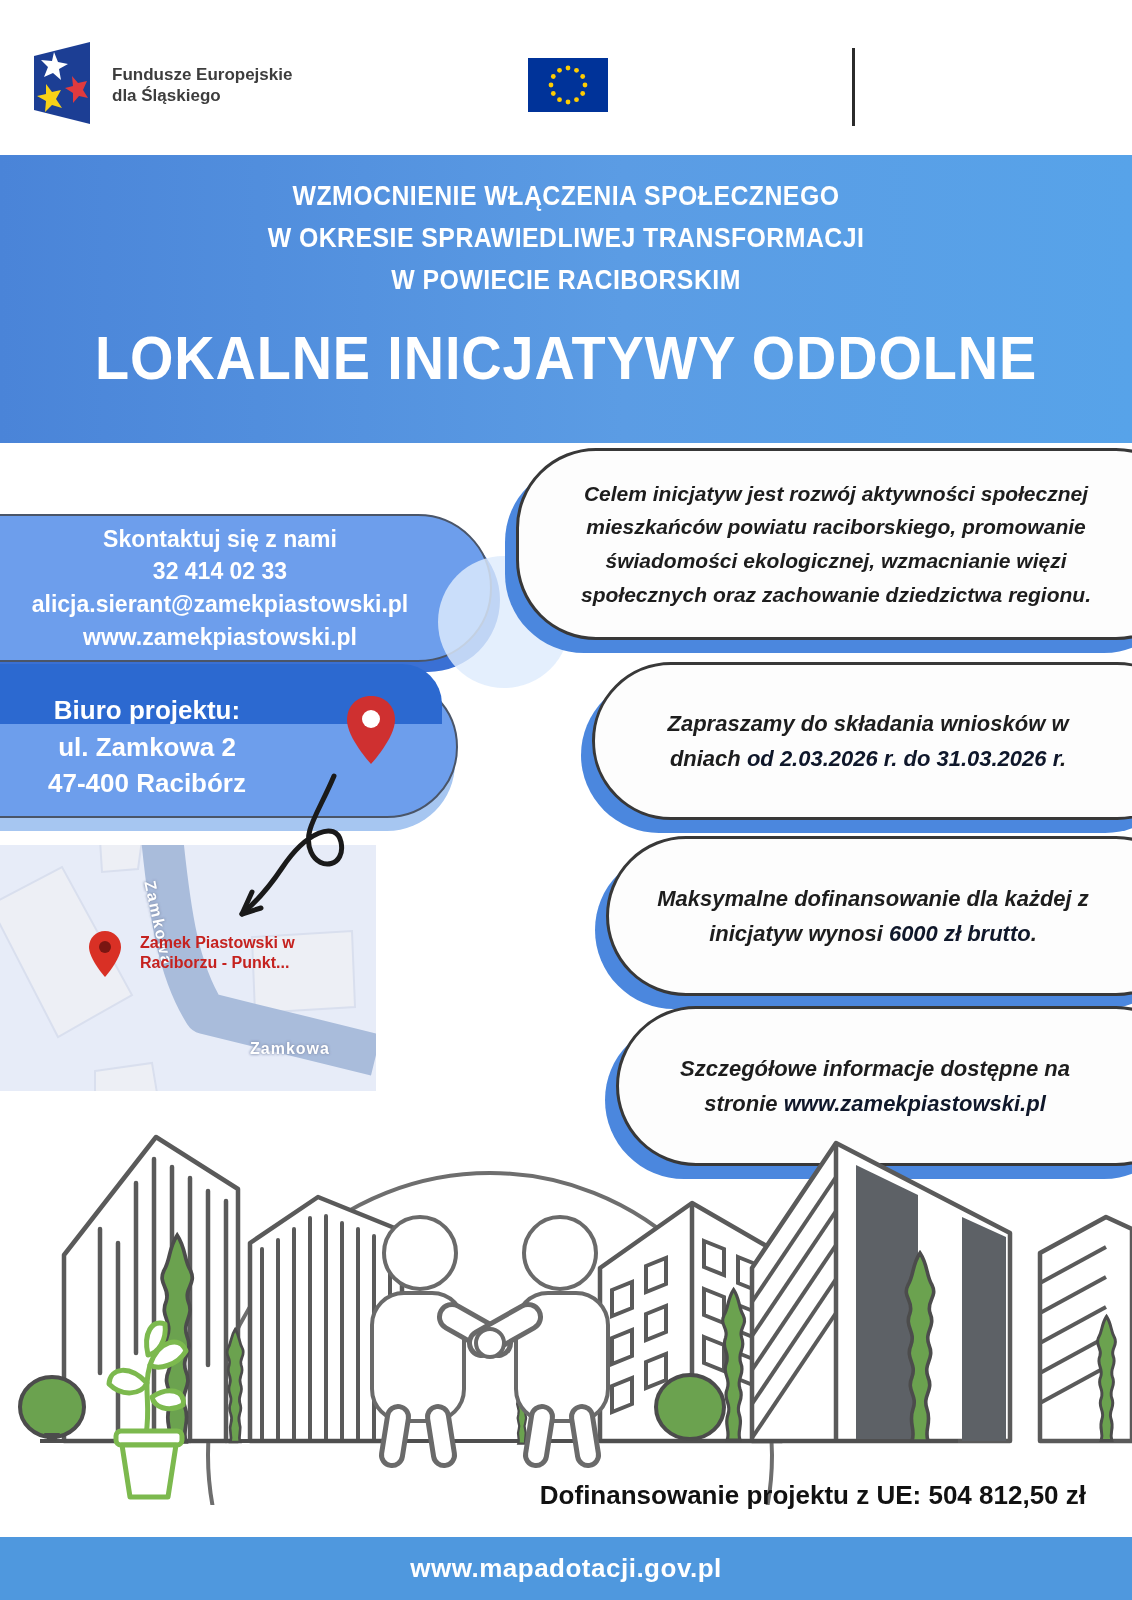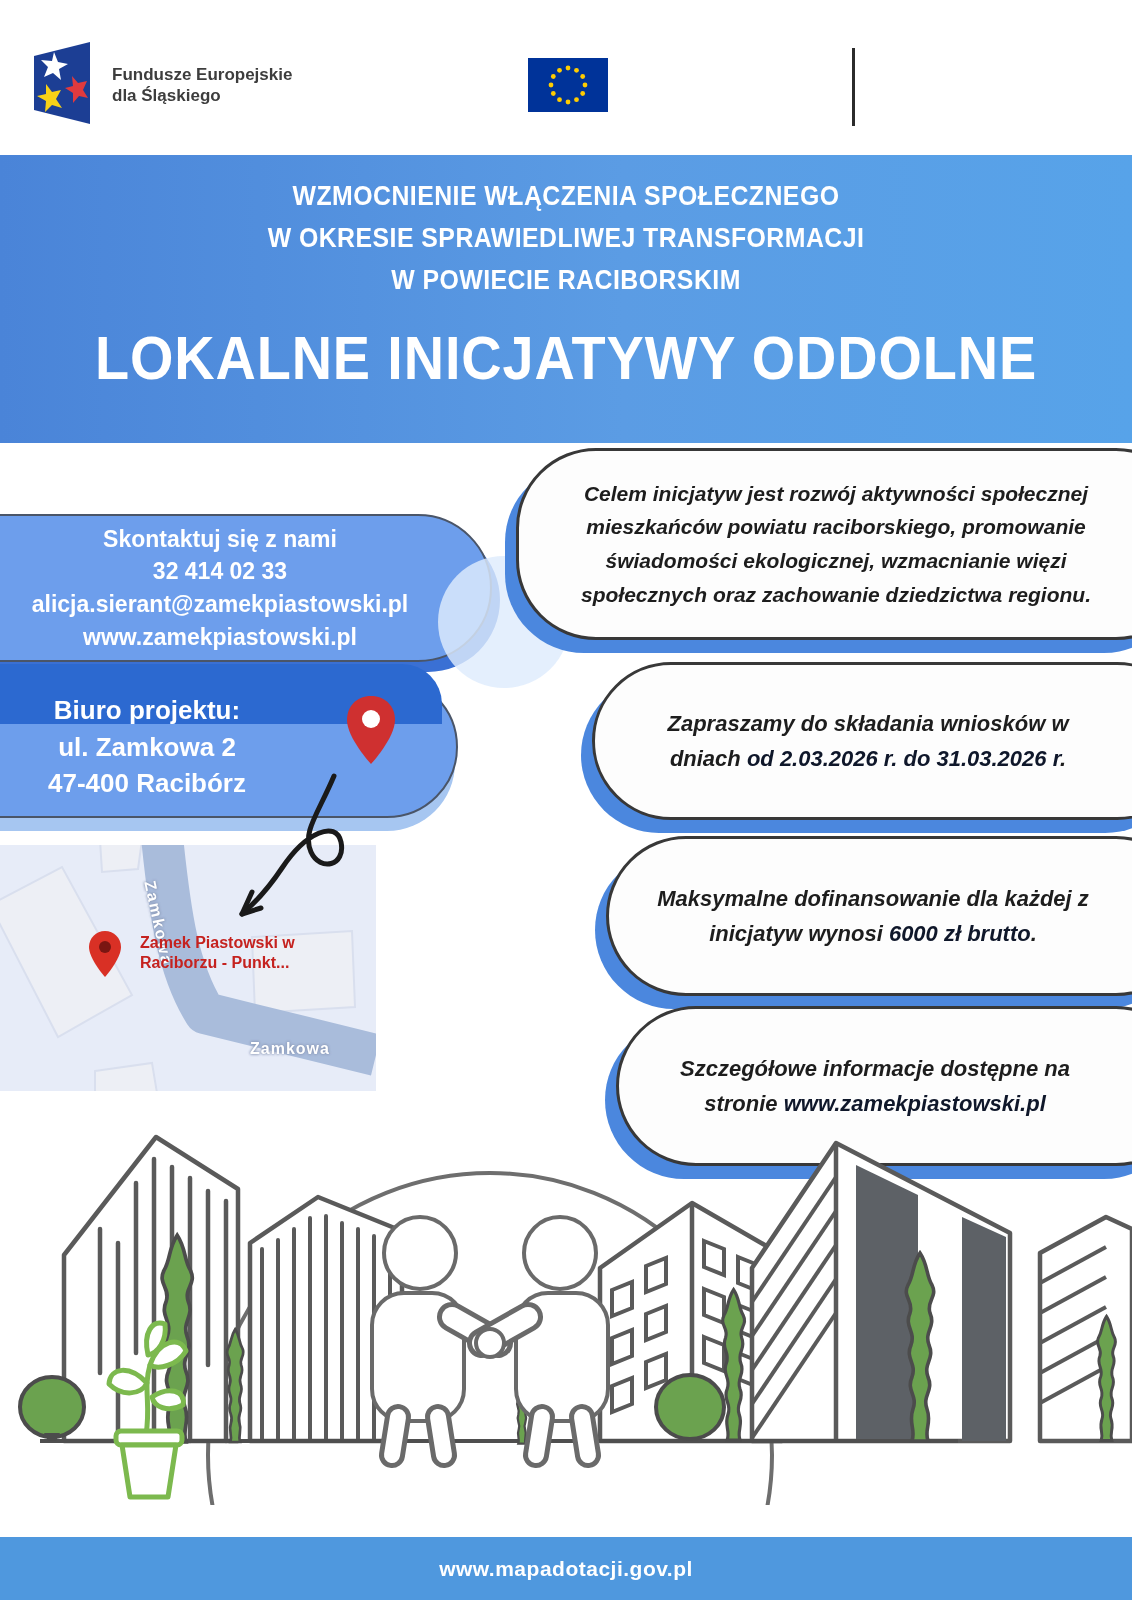--- a/index.html
+++ b/index.html
@@ -89,21 +89,21 @@
   
   .illustration{position:absolute;left:0;top:1103px;width:1132px;height:402px;z-index:8;}
   
   .funding-note{
     position:absolute;right:46px;top:1480px;font-size:26px;font-weight:700;color:#111;z-index:9;
   }
   .footer{
     position:absolute;left:0;top:1537px;width:1132px;height:63px;background:#4f98de;
     display:flex;align-items:center;justify-content:center;z-index:10;
   }
-  .footer-url{color:#fff;font-size:21px;font-weight:700;letter-spacing:.5px;}
+  .footer-url{color:#fff;font-size:26px;font-weight:700;letter-spacing:.5px;}
 </style>
 </head>
 <body>
 
 <div class="poster">
 
   <div class="header">
 
     <div class="logo-block" style="left:24px;top:38px;">
       <span>
@@ -328,18 +328,19 @@
       <path d="M146,332 C151,300 143,286 150,262" fill="none" stroke-linecap="round"></path>
       <path d="M150,262 C158,238 180,232 186,248 C177,263 158,267 150,262 Z"></path>
       <path d="M147,280 C130,262 110,264 109,281 C122,294 141,292 147,280 Z"></path>
       <path d="M152,294 C168,283 186,287 183,302 C168,310 154,304 152,294 Z"></path>
       <path d="M148,252 C143,230 152,216 165,221 C167,238 158,250 148,252 Z"></path>
       <rect x="116" y="328" width="66" height="14" rx="5"></rect>
       <path d="M122,342 L176,342 L168,394 L130,394 Z"></path>
     </g>
   </svg>
 
+  <div class="funding-note">Dofinansowanie projektu z UE: 504 812,50 zł</div>
 
   <div class="footer">
     <span class="footer-url">www.mapadotacji.gov.pl</span>
   </div>
 
 </div>
 
 </body></html>

